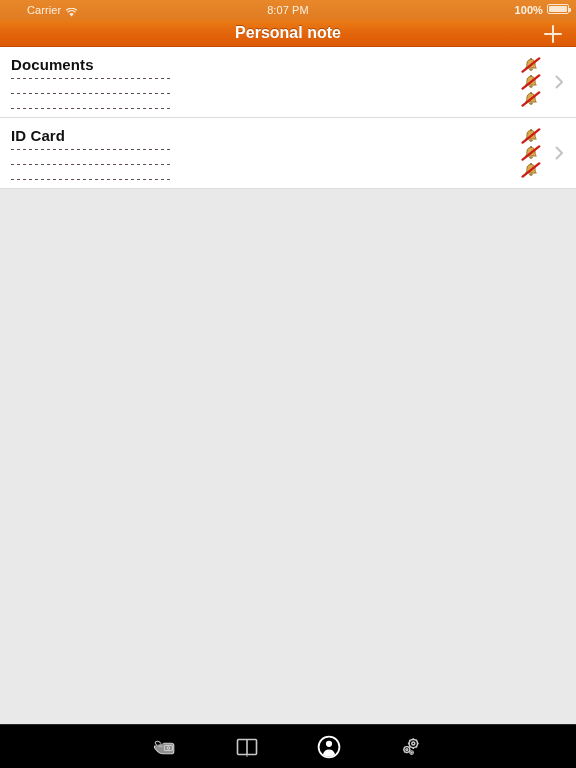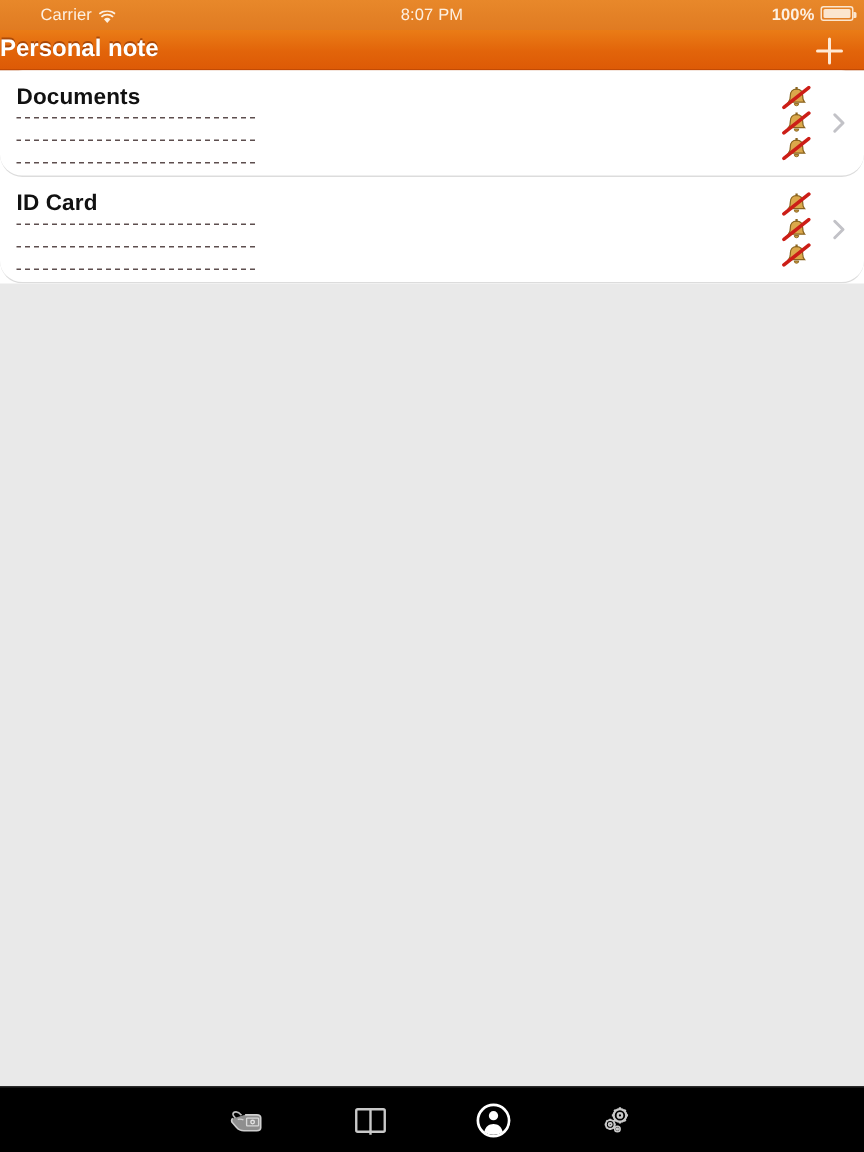--- a/index.html
+++ b/index.html
@@ -33,41 +33,40 @@
   .batt-fill { position:absolute; left:1px; top:1px; bottom:1px; width:18px; background:#fbe6cf; border-radius:1px; }
 
   
   .navbar {
     position:absolute; top:20px; left:0; width:576px; height:27px;
     background:linear-gradient(180deg,#ea7c16 0%, #e2640a 55%, #dd5a06 100%);
     border-bottom:1px solid #c24a04;
   }
   .nav-title {
     position:absolute; left:0; width:576px; top:4px;
-    text-align:left; color:#ffffff;
+    text-align:center; color:#ffffff;
     font-size:16px; font-weight:bold;
     text-shadow:0 -1px 0 rgba(120,40,0,.55);
   }
   .nav-add {
     position:absolute; right:10px; top:1px; width:26px; height:26px;
     cursor:pointer;
   }
   .nav-add:before, .nav-add:after {
     content:""; position:absolute; background:#ffe9d4; border-radius:1px;
   }
   .nav-add:before { left:4px; top:12px; width:18px; height:2px; }
   .nav-add:after  { left:12px; top:4px; width:2px; height:18px; }
 
   
   .list { position:absolute; top:47px; left:0; width:576px; background:#ffffff; }
   .row {
     position:relative; width:576px; height:71px;
     background:#ffffff; border-bottom:1px solid #dcdcdc;
     cursor:pointer;
-    border-radius:15px;
   }
   .row-title {
     position:absolute; left:11px; top:9px;
     font-size:15px; font-weight:bold; color:#111111;
     letter-spacing:.1px;
   }
   .dash-wrap { position:absolute; left:11px; top:31px; }
   .dash {
     width:160px; height:1px; margin-bottom:14px;
     background-image:repeating-linear-gradient(

